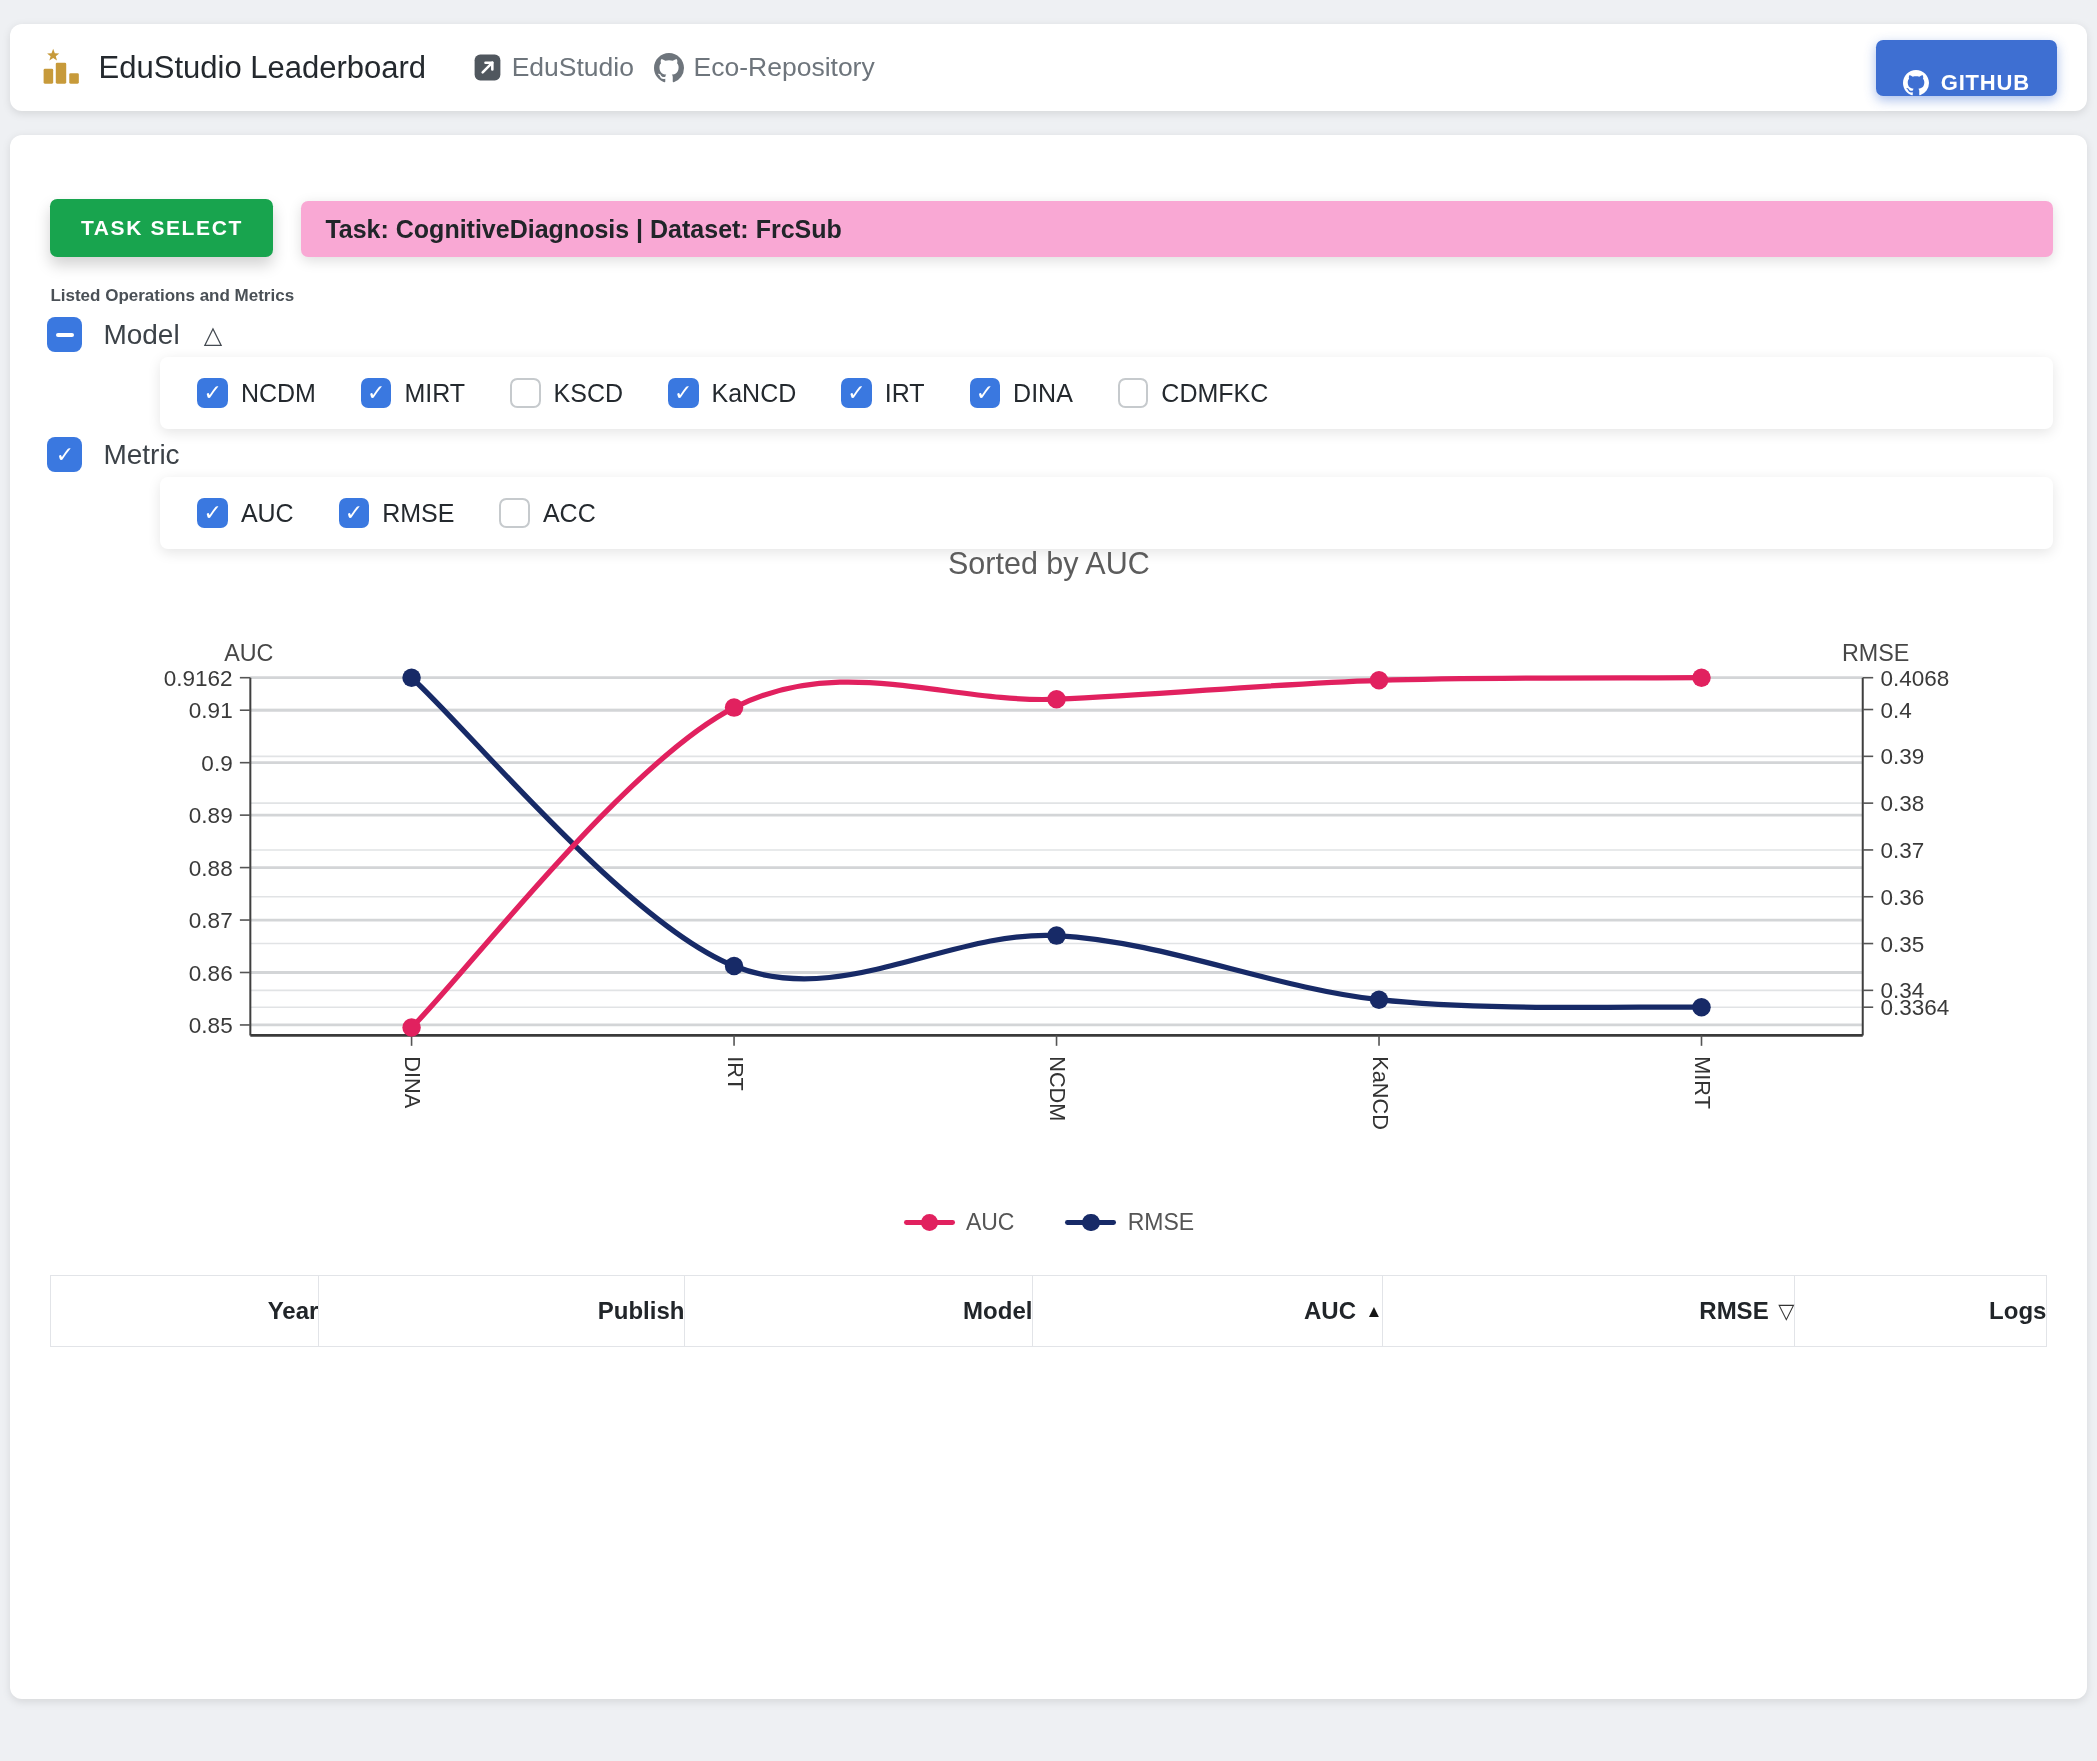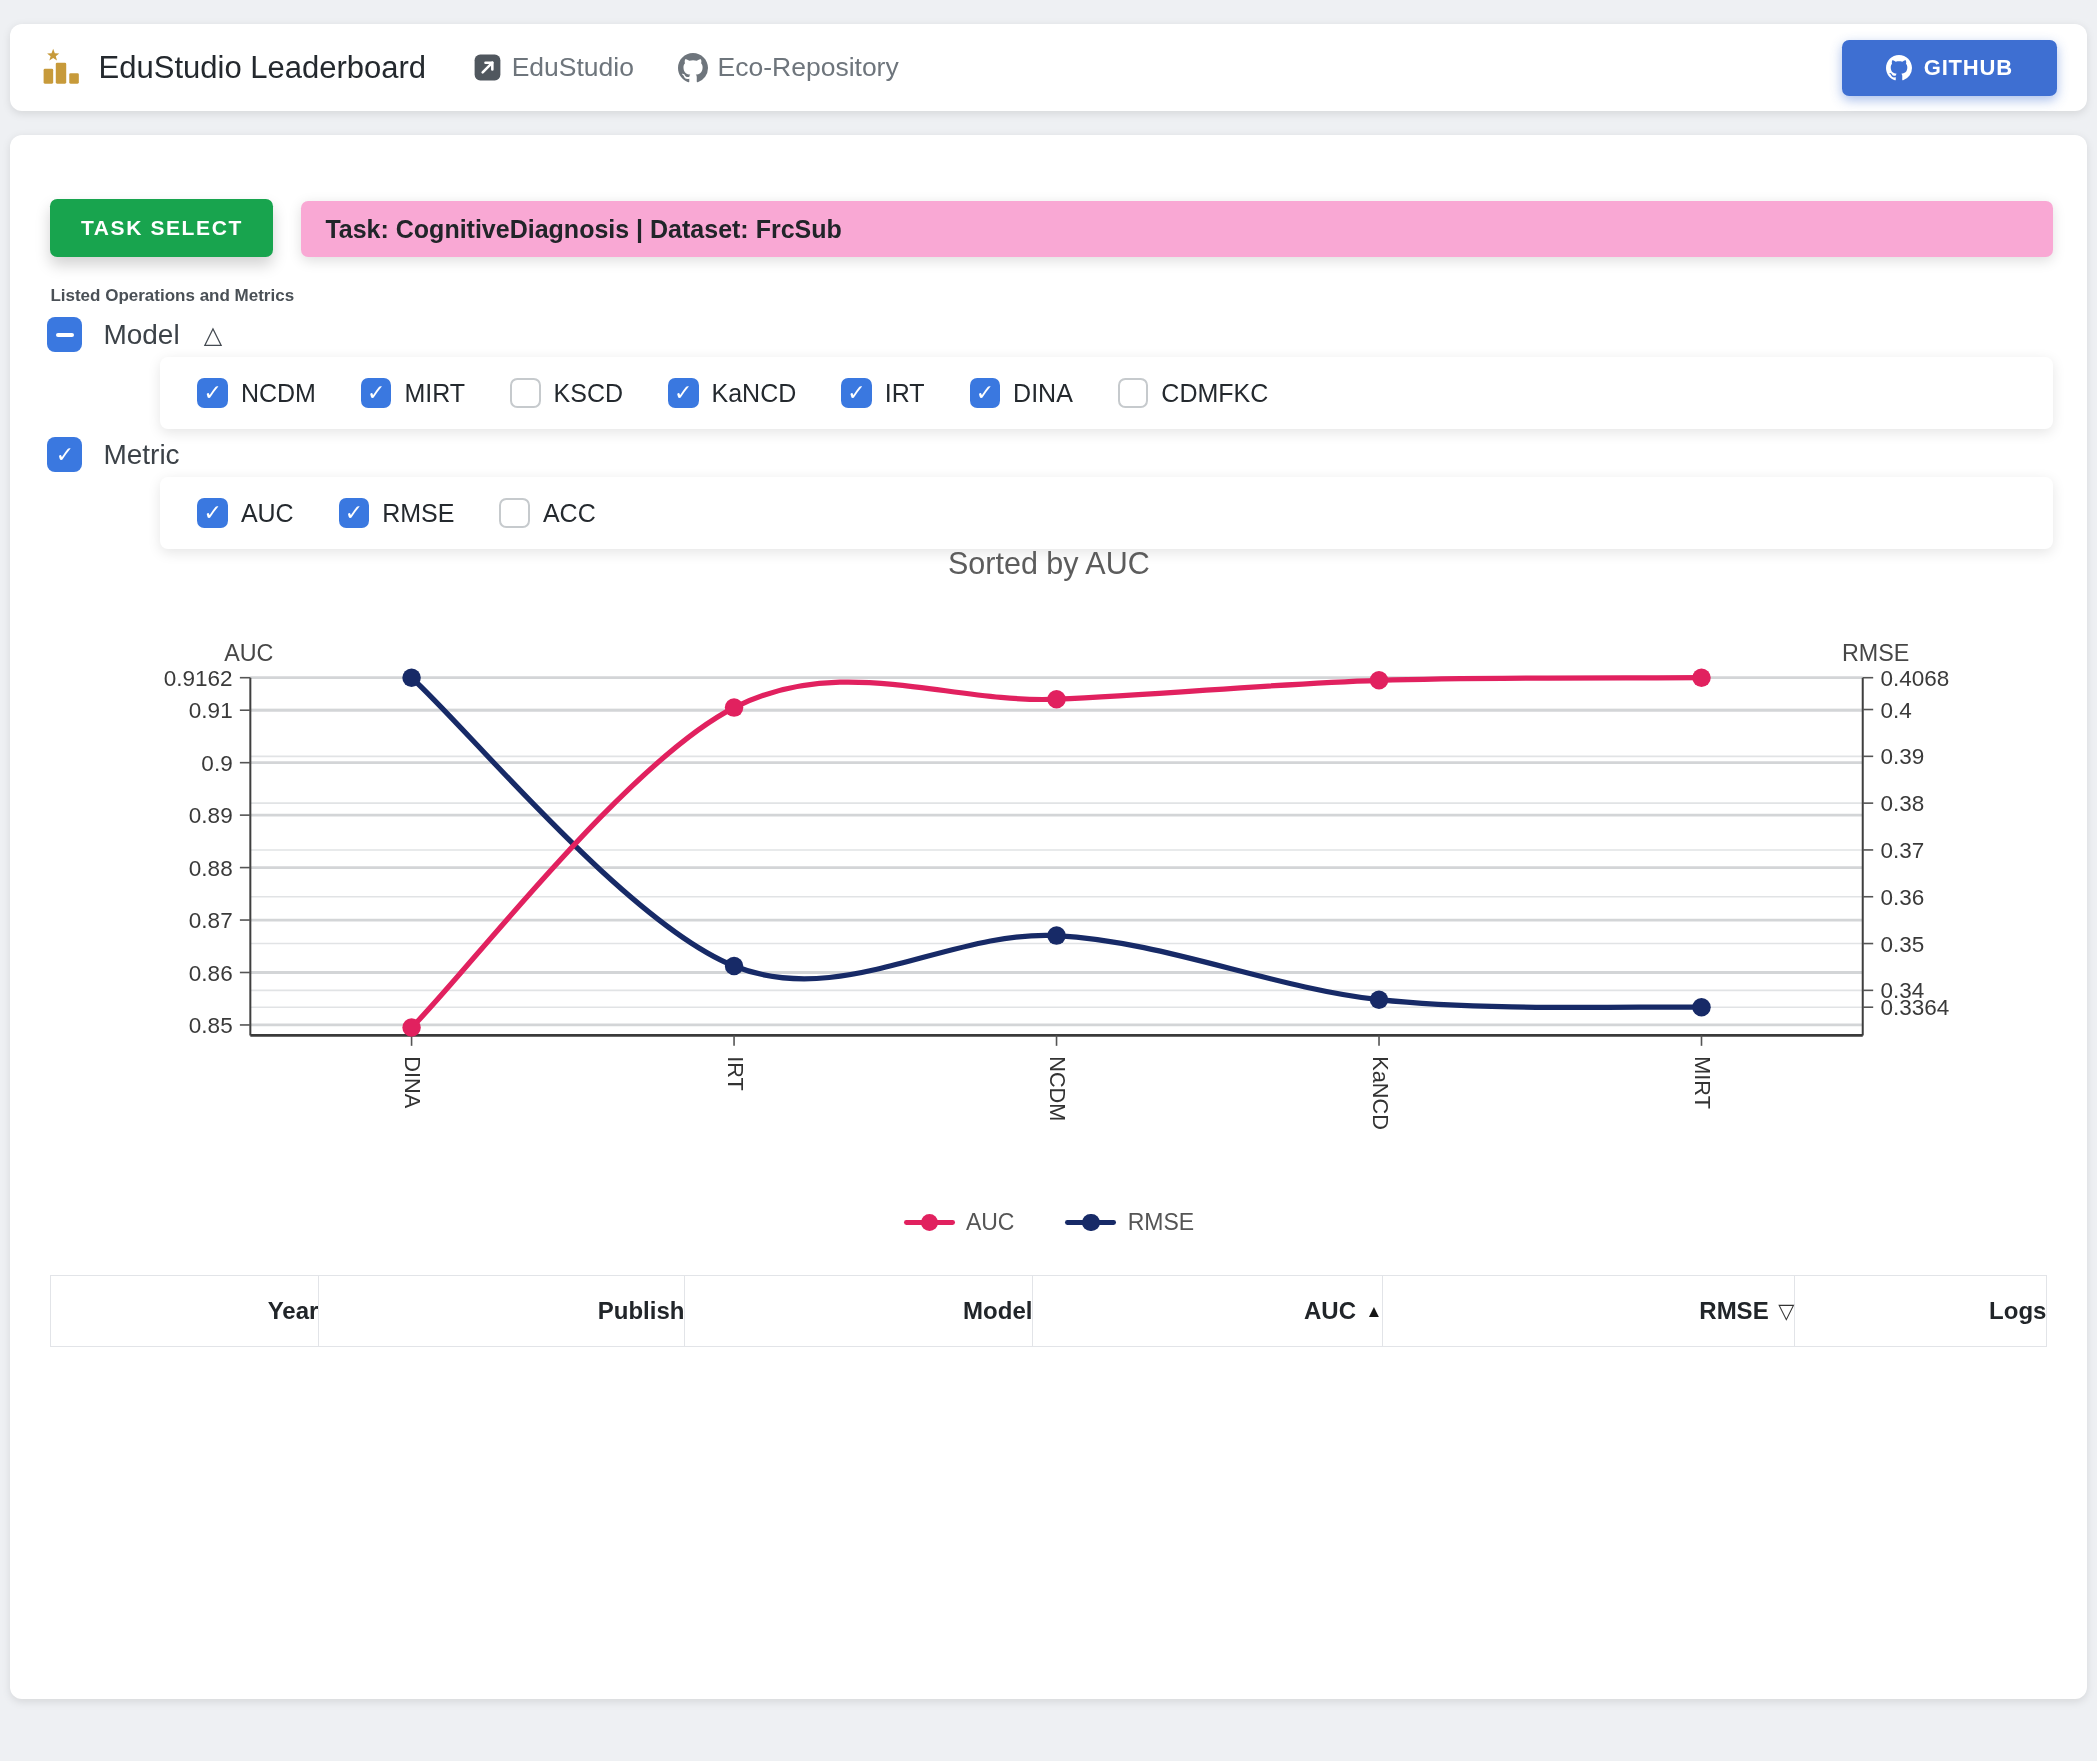--- a/index.html
+++ b/index.html
@@ -2,24 +2,24 @@
 <html style="font-size:13px"><head>
 <meta charset="utf-8">
 <style>
   *{margin:0;padding:0;box-sizing:border-box}
   html,body{width:2097px;height:1762px}
   body{background:#eef0f3;font-family:"Liberation Sans","DejaVu Sans",sans-serif;position:relative;color:#212529;overflow:hidden}
   .card{position:absolute;background:#fff;border-radius:12px;box-shadow:0 2.4px 8px rgba(0,0,0,.1)}
   .header-card{left:10.4px;top:24px;width:2077px;height:87px;display:flex;align-items:center;padding:0 30.5px}
   .main-card{left:10.4px;top:135px;width:2077px;height:1564px}
   .app-title{font-size:31px;font-weight:500;color:#24292e;margin-left:17.7px;white-space:nowrap}
-  .nav{display:flex;align-items:center;gap:44px;margin-left:47px}
+  .nav{display:flex;align-items:center;gap:20px;margin-left:47px}
   .nav-link{display:flex;align-items:center;gap:9.6px;font-size:26.5px;color:#6e757c;cursor:pointer;white-space:nowrap}
   .spacer{flex:1}
-  .github-btn{display:flex;align-items:center;gap:11.3px;background:#3e6fd2;color:#fff;font-weight:bold;font-size:22px;letter-spacing:0.8px;padding:0 44px;height:56px;border-radius:7.2px;box-shadow:0 4px 11.3px rgba(62,111,210,.45);cursor:pointer}
+  .github-btn{display:flex;align-items:flex-end;gap:11.3px;background:#3e6fd2;color:#fff;font-weight:bold;font-size:22px;letter-spacing:0.8px;padding:0 27px;height:56px;border-radius:7.2px;box-shadow:0 4px 11.3px rgba(62,111,210,.45);cursor:pointer}
   .task-btn{position:absolute;left:40px;top:64px;width:223px;height:58px;background:#18a44e;border-radius:7.2px;color:#fff;font-size:21px;font-weight:bold;letter-spacing:1.6px;display:flex;align-items:center;justify-content:center;box-shadow:0 8px 14.5px rgba(0,0,0,.18);cursor:pointer}
   .task-summary{position:absolute;left:291px;top:66px;width:1752px;height:56px;background:#f9a8d4;border-radius:7.2px;box-shadow:0 3.2px 13px rgba(0,0,0,.13);display:flex;align-items:center;padding-left:24px;font-size:25px;font-weight:bold;color:#212529}
   .caption{position:absolute;left:40px;top:151px;font-size:17px;font-weight:bold;color:#4a5056}
   .group-row{position:absolute;left:37px;display:flex;align-items:center;gap:21px}
   .group-row.model{top:182px}
   .group-row.metric{top:302px}
   .group-label{font-size:28px;color:#3c4248}
   .tri{font-size:24px;color:#454b52;margin-left:3.2px;cursor:pointer}
   .cb{display:inline-flex;align-items:center;justify-content:center;border-radius:8px;flex:none;cursor:pointer}
   .cb.lg{width:35px;height:35px}

